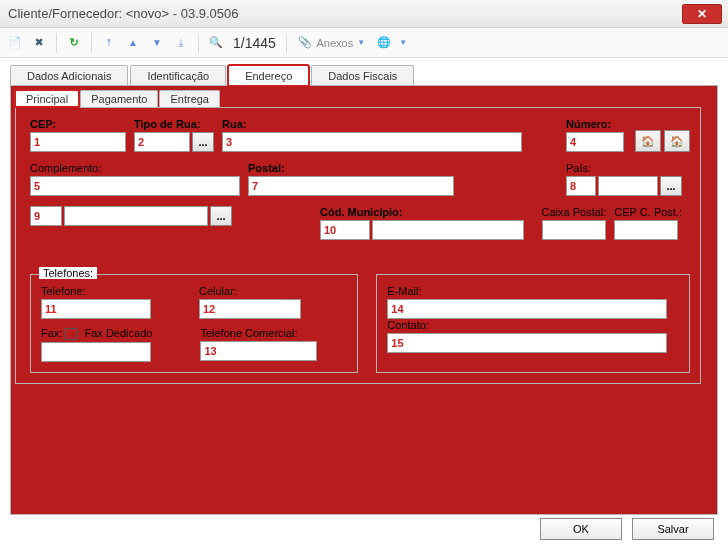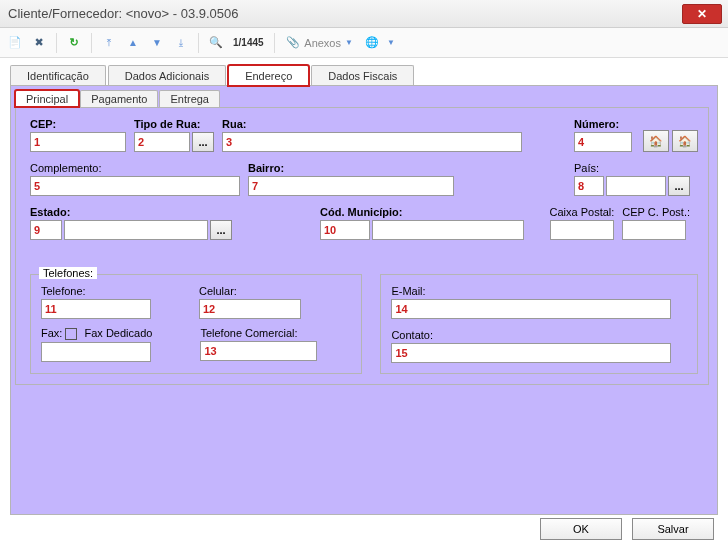--- a/index.html
+++ b/index.html
@@ -45,21 +45,21 @@
   }
   .tb-btn {
     width: 18px; height: 18px;
     display: inline-flex; align-items: center; justify-content: center;
     border: 1px solid transparent;
     border-radius: 2px;
   }
   .tb-sep {
     width: 1px; height: 20px; background: #dcdcdc; margin: 0 2px;
   }
-  .toolbar .counter { font-size: 10px; padding: 0 2px; color: #333; font-weight: bold; }
+  .toolbar .counter { font-size: 14px; padding: 0 2px; color: #333; }
   .toolbar .anexos {
     display: inline-flex; align-items: center; gap: 4px;
     color: #888; padding: 0 4px;
   }
   .main {
     padding: 6px 10px 0 10px;
   }
   .top-tabs {
     display: flex;
     gap: 0;
@@ -79,22 +79,22 @@
   .top-tab.active {
     background: #fff;
     z-index: 1;
   }
   .highlight-red {
     outline: 2px solid #cc1f1f;
     outline-offset: -1px;
   }
   .tabs-panel {
     border: 1px solid #b5b5b5;
-    background: #c4b5fd;
-    padding: 4px 8px 10px 4px;
+    background: #b91c1c;
+    padding: 4px 16px 10px 4px;
     min-height: 430px;
     position: relative;
   }
   .sub-tabs {
     display: flex;
   }
   .sub-tab {
     padding: 2px 10px;
     border: 1px solid #b5b5b5;
     border-bottom: none;
@@ -208,22 +208,22 @@
     <span>📎</span>
     <span>Anexos</span>
     <span style="font-size:8px;color:#5a8dd6">▼</span>
   </span>
   <span class="tb-btn">🌐</span>
   <span style="font-size:8px;color:#5a8dd6">▼</span>
 </div>
 
 <div class="main">
   <div class="top-tabs">
+    <div class="top-tab">Dados Adicionais</div>
     <div class="top-tab">Identificação</div>
-    <div class="top-tab">Dados Adicionais</div>
     <div class="top-tab active highlight-red">Endereço</div>
     <div class="top-tab">Dados Fiscais</div>
   </div>
   <div class="tabs-panel">
 
     <div class="sub-tabs">
       <div class="sub-tab active highlight-red">Principal</div>
       <div class="sub-tab">Pagamento</div>
       <div class="sub-tab">Entrega</div>
     </div>
@@ -259,36 +259,35 @@
             </div>
         </div>
       </div>
 
       <div class="row">
         <div class="field">
           <label>Complemento:</label>
           <input type="text" class="red-num" style="width: 210px;" value="5">
         </div>
         <div class="field" style="flex:1">
-          <label class="req">Bairro:</label>
+          <label class="req">Postal:</label>
           <input type="text" class="red-num" style="width: 206px;" value="7">
         </div>
         <div class="field">
           <label>País:</label>
           <div style="display:flex">
             <input type="text" class="red-num" style="width: 30px;" value="8">
             <input type="text" style="width: 60px; margin-left: 2px;">
             <div class="ellips-btn">...</div>
           </div>
         </div>
       </div>
 
       <div class="row">
         <div class="field">
-          <label class="req">Estado:</label>
           <div style="display:flex">
             <input type="text" class="red-num" style="width: 32px;" value="9">
             <input type="text" style="width: 144px; margin-left: 2px;">
             <div class="ellips-btn">...</div>
           </div>
         </div>
         <div class="field" style="margin-left:80px">
           <label class="req">Cód. Município:</label>
           <div style="display:flex">
             <input type="text" class="red-num" style="width: 50px;" value="10">
@@ -328,21 +327,21 @@
               <input type="text" style="width: 110px;">
             </div>
             <div class="field" style="margin-left:40px">
               <label>Telefone Comercial:</label>
               <input type="text" class="red-num" style="width: 117px;" value="13">
             </div>
           </div>
         </div>
 
         <div class="groupbox" style="flex:1">
-          <div class="field" style="margin-bottom:10px">
+          <div class="field" style="">
             <label>E-Mail:</label>
             <input type="text" class="red-num" style="width: 280px;" value="14">
           </div>
           <div class="field">
             <label>Contato:</label>
             <input type="text" class="red-num" style="width: 280px;" value="15">
           </div>
         </div>
       </div>
 

